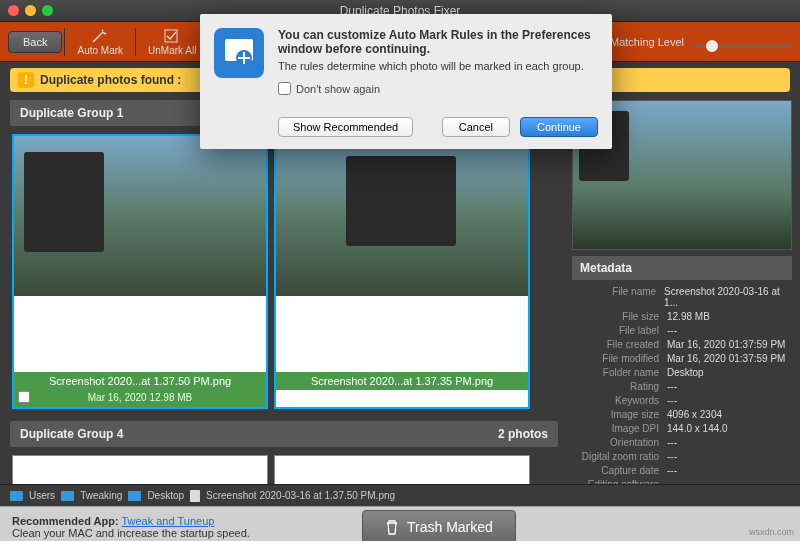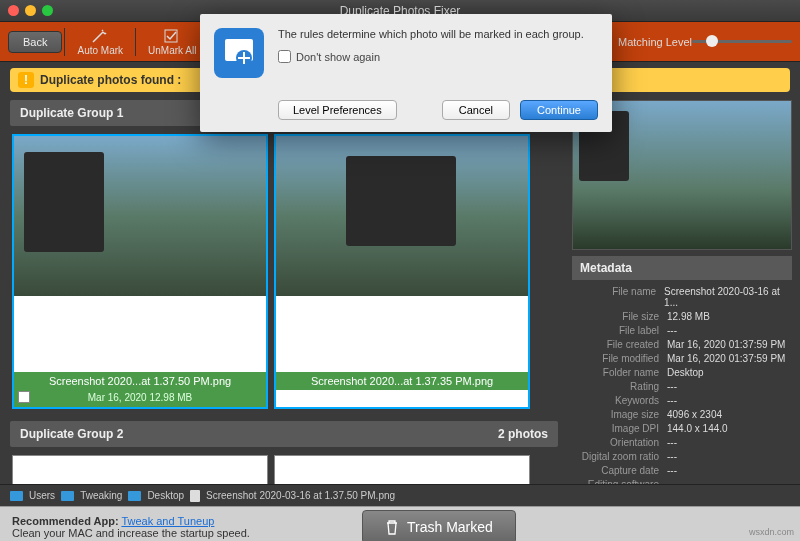--- a/index.html
+++ b/index.html
@@ -7,21 +7,21 @@
 .titlebar{height:22px;background:linear-gradient(#4a4a4a,#3a3a3a);display:flex;align-items:center;position:relative;border-bottom:1px solid #222}
 .traffic{display:flex;gap:6px;padding-left:8px}
 .dot{width:11px;height:11px;border-radius:50%}
 .red{background:#ff5f57}.yellow{background:#febc2e}.green{background:#28c840}
 .titlebar-title{position:absolute;left:0;right:0;text-align:center;color:#ddd;font-size:12px}
 .toolbar{height:40px;background:#c2410c;display:flex;align-items:center;padding:0 8px;border-bottom:1px solid #222}
 .back-btn{background:linear-gradient(#6a6a6a,#555);border:1px solid #333;color:#eee;padding:4px 14px;border-radius:4px;font-size:11px;cursor:pointer}
 .tool-btn{display:flex;flex-direction:column;align-items:center;padding:2px 10px;color:#ddd;font-size:10px;cursor:pointer;gap:1px}
 .tool-icon-svg{width:18px;height:16px}
 .tool-sep{width:1px;height:28px;background:#333;margin:0 2px}
-.matching{margin-left:auto;display:flex;align-items:center;color:#ddd;font-size:11px}
+.matching{margin-left:auto;display:flex;align-items:flex-end;gap:8px;color:#ddd;font-size:11px}
 .slider{width:100px;height:3px;background:#666;border-radius:2px;position:relative}
 .knob{width:12px;height:12px;background:#eee;border-radius:50%;position:absolute;top:-5px;left:14px}
 .alert{background:#ffcf4b;color:#5a3;color:#8a6d00;margin:6px 10px 4px;padding:4px 8px;border-radius:4px;display:flex;align-items:center;gap:6px;font-size:12px;font-weight:bold;color:#333}
 .alert .warn{width:16px;height:16px;background:#ffb100;border-radius:3px;display:flex;align-items:center;justify-content:center;color:#fff}
 .main{display:flex;height:388px}
 .left{width:568px;overflow:hidden;padding:0 10px}
 .group-head{background:#595959;padding:6px 10px;color:#eee;font-size:12px;font-weight:bold;display:flex;border-radius:2px;margin-top:4px}
 .group-head .count{margin-left:auto}
 .thumbs{display:flex;gap:6px;padding:8px 2px}
 .thumb{width:256px;background:#fff;border:2px solid #00aaff;position:relative}
@@ -120,21 +120,21 @@
       </div>
       <div class="thumb">
         <div class="thumb-img">
           <div class="mini-window" style="left:70px;top:20px;width:110px;height:90px"></div>
         </div>
         <div class="white-area"></div>
         <div class="thumb-caption">Screenshot 2020...at 1.37.35 PM.png</div>
       </div>
     </div>
     <div class="group-head">
-      <span>Duplicate Group 2</span>
+      <span>Duplicate Group 4</span>
       <span class="count">2 photos</span>
     </div>
     <div class="thumbs">
       <div class="thumb g2"></div>
       <div class="thumb g2"></div>
     </div>
   </div>
 
   <div class="right">
     <div class="preview">
@@ -232,25 +232,26 @@
 
 <div class="dialog">
   <div class="dialog-icon">
     <svg width="34" height="34" viewBox="0 0 34 34">
         <rect x="3" y="3" width="28" height="22" fill="#fff" rx="2"></rect>
         <circle cx="22" cy="22" r="8" fill="#2a7fd4"></circle>
         <path d="M22 16 v12 M16 22 h12" stroke="#fff" stroke-width="2"></path>
       </svg>
   </div>
   <div class="dialog-body">
+    <div class="dialog-title">You can customize Auto Mark Rules in the Preferences window before continuing.</div>
     <div>The rules determine which photo will be marked in each group.</div>
     <label class="dont-show">
       <input type="checkbox" style="">
       <span>Don't show again</span>
     </label>
   </div>
   <div class="dialog-btns">
-    <button class="dbtn wide">Level Preferences</button>
+    <button class="dbtn wide">Show Recommended</button>
     <span class="spacer"></span>
     <button class="dbtn">Cancel</button>
     <button class="dbtn primary">Continue</button>
   </div>
 </div>
 
 </body></html>

